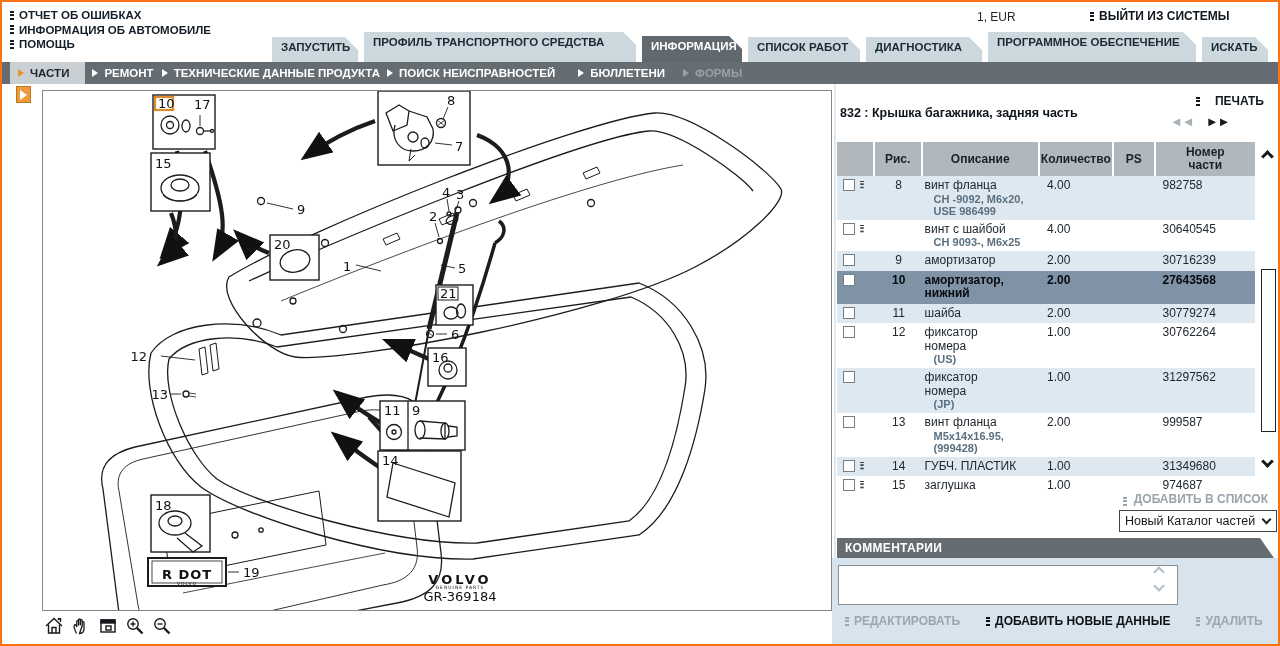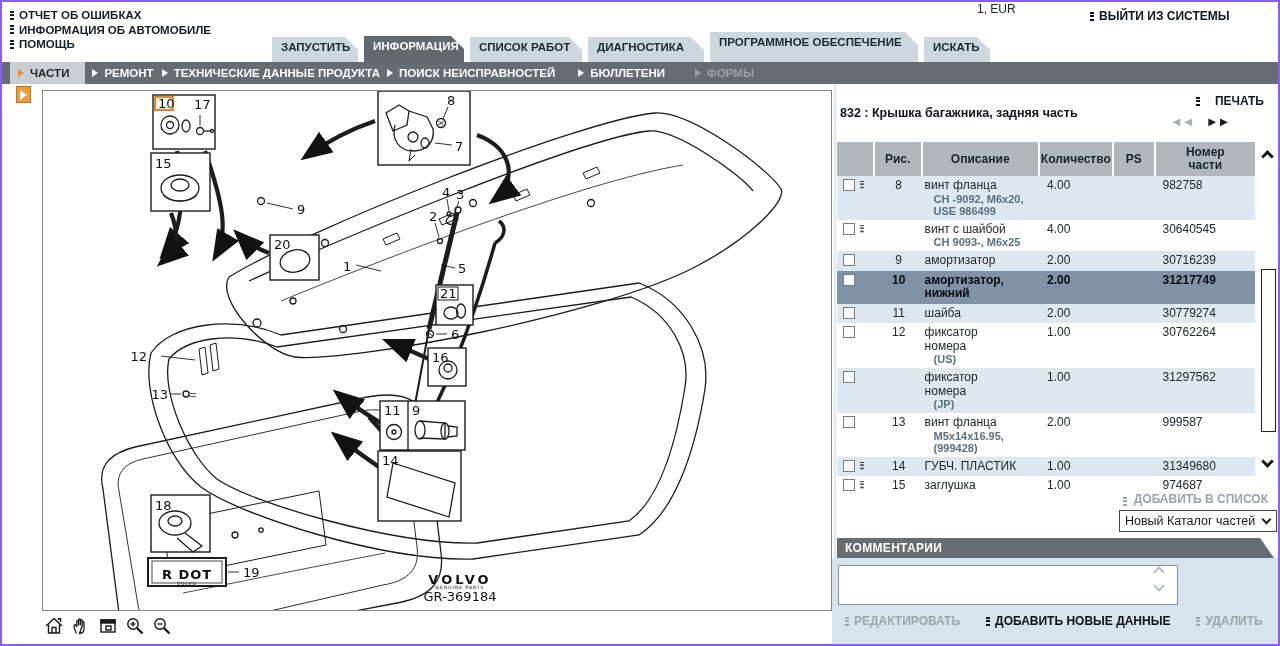--- a/index.html
+++ b/index.html
@@ -1,28 +1,28 @@
 <!DOCTYPE html>
 <html><head>
 <meta charset="utf-8">
 <style>
   * { margin:0; padding:0; box-sizing:border-box; }
   html,body { background:#e8ecef; }
   .page {
     position:relative; width:1280px; height:646px; background:#fff;
-    border:2px solid #8b5cf6; overflow:hidden;
+    border:2px solid #f97316; overflow:hidden;
     font-family:"Liberation Sans","DejaVu Sans",sans-serif; color:#1b242c;
   }
   
   .hlinks { position:absolute; left:8px; top:6px; }
   .hlink { display:flex; align-items:center; gap:5px; font-size:11.5px; font-weight:bold;
            color:#141e28; line-height:14.5px; cursor:pointer; }
   .dots { display:inline-block; width:2px; height:9px;
           border-left:2px dotted currentColor; border-right:2px dotted currentColor; }
-  .currency { position:absolute; left:975px; top:0; font-size:12px; color:#20282f; }
+  .currency { position:absolute; left:975px; top:8px; font-size:12px; color:#20282f; }
   .logout { position:absolute; left:1088px; top:7px; display:flex; align-items:center; gap:5px;
             font-size:12px; font-weight:bold; color:#10181f; cursor:pointer; }
   
   .tabs { position:absolute; left:270px; top:30px; width:1004px; height:30px;
           display:flex; align-items:flex-end; gap:6px; }
   .tab { background:#ccd8de; color:#1b2933; font-size:11.5px; font-weight:bold; line-height:13px;
          height:25px; padding:4px 6px 13px 9px; cursor:pointer;
          clip-path:polygon(0 0, calc(100% - 13px) 0, 100% 13px, 100% 100%, 0 100%); }
   .tab.two { height:30px; }
   .tab.active { background:#61696f; color:#fff; height:26px; }
@@ -30,21 +30,21 @@
   .tab4{width:116px}.tab5{width:208px}.tab6{width:66px}
   
   .subnav { position:absolute; left:0; top:60px; width:100%; height:22px; background:#666d72;
             display:flex; align-items:center; font-size:11.5px; font-weight:bold; }
   .sn-item { display:flex; align-items:center; gap:6px; color:#fff; cursor:pointer; white-space:nowrap; }
   .sn-item .arr { width:0; height:0; border-left:6px solid currentColor;
                   border-top:4px solid transparent; border-bottom:4px solid transparent; display:inline-block; }
   .sn-active { background:#c9cfd3; color:#1d2730; height:22px; padding:0 16px 0 8px; margin-left:8px; }
   .sn-active .arr { color:#e8902e; }
   .sn-dis { color:#9aa1a6; cursor:default; }
-  .m7{margin-left:7px}.m8{margin-left:8px}.m23{margin-left:23px}.m18{margin-left:30px}
+  .m7{margin-left:7px}.m8{margin-left:8px}.m23{margin-left:23px}.m18{margin-left:18px}
   
   .panel-toggle { position:absolute; left:14px; top:84px; width:15px; height:17px;
                   background:#f09a3c; border:1px solid #b97722; display:flex; align-items:center;
                   justify-content:center; cursor:pointer; }
   .panel-toggle .arr { width:0; height:0; border-left:7px solid #fff;
                        border-top:5px solid transparent; border-bottom:5px solid transparent; }
   .diagram-box { position:absolute; left:40px; top:88px; width:790px; height:521px;
                  border:1px solid #7f8a90; background:#fff; }
   .toolbar { position:absolute; left:42px; top:614px; display:flex; gap:7px; align-items:center; }
   .toolbar .tbi { width:20px; height:20px; cursor:pointer; }
@@ -128,20 +128,21 @@
       </div>
     </div>
   <div class="currency">1, EUR</div>
   <div class="logout">
     <span class="dots"></span>
     <span>ВЫЙТИ ИЗ СИСТЕМЫ</span>
   </div>
 
   <div class="tabs">
       <div class="tab tab0  ">ЗАПУСТИТЬ</div>
+      <div class="tab tab1 two ">ПРОФИЛЬ ТРАНСПОРТНОГО СРЕДСТВА</div>
       <div class="tab tab2  active">ИНФОРМАЦИЯ</div>
       <div class="tab tab3  ">СПИСОК РАБОТ</div>
       <div class="tab tab4  ">ДИАГНОСТИКА</div>
       <div class="tab tab5 two ">ПРОГРАММНОЕ ОБЕСПЕЧЕНИЕ</div>
       <div class="tab tab6  ">ИСКАТЬ</div>
     </div>
 
   <div class="subnav">
       <div class="sn-item sn-active">
             <span class="arr"></span>
@@ -424,21 +425,21 @@
           <div class="prow sel">
     <div class="cc c0">
       <span class="cb"></span>
 
     </div>
     <div class="cf c1">10</div>
     <div class="cd c2">амортизатор,
 нижний</div>
     <div class="cq c3">2.00</div>
     <div class="cq c4"></div>
-    <div class="cn c5">31217749</div>
+    <div class="cn c5">27643568</div>
   </div>
           <div class="prow tone-a">
     <div class="cc c0">
       <span class="cb"></span>
 
     </div>
     <div class="cf c1">11</div>
     <div class="cd c2">шайба</div>
     <div class="cq c3">2.00</div>
     <div class="cq c4"></div>

